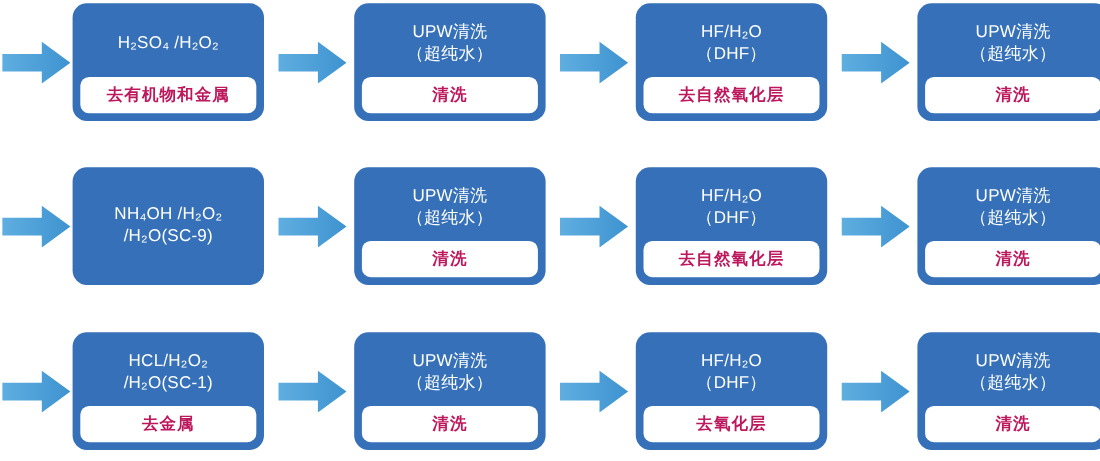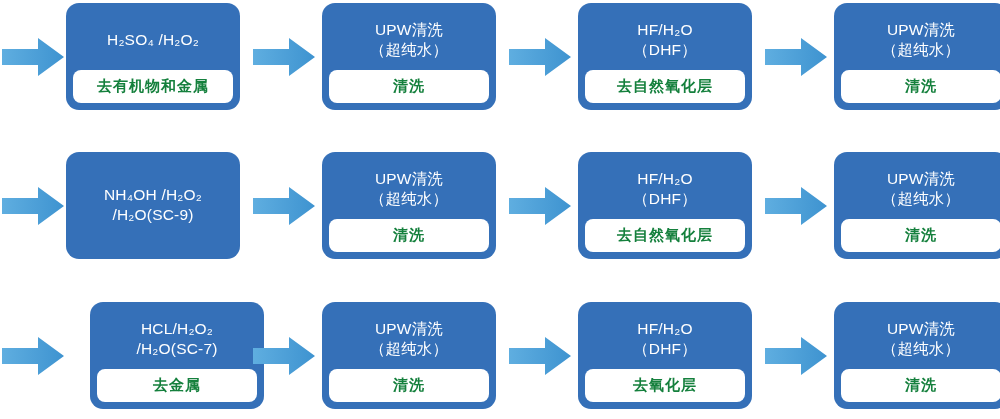--- a/index.html
+++ b/index.html
@@ -64,21 +64,21 @@
     flex-direction: column;
     justify-content: center;
     width: 100%;
   }
   .card-title .ln { display: block; }
   .card-badge {
     width: 100%;
     height: 33px;
     background: #ffffff;
     border-radius: 8px;
-    color: #15803d;
+    color: #be185d;
     font-size: 15px;
     font-weight: bold;
     letter-spacing: 1px;
     display: flex;
     align-items: center;
     justify-content: center;
     box-sizing: border-box;
     flex: 0 0 auto;
   }
 </style>
@@ -214,22 +214,22 @@
         <svg viewBox="0 0 62 38" xmlns="http://www.w3.org/2000/svg">
           <defs>
             <linearGradient id="ag2_0" x1="0" y1="0" x2="1" y2="0">
               <stop offset="0%" stop-color="#5FAEE0"></stop>
               <stop offset="100%" stop-color="#3E93D0"></stop>
             </linearGradient>
           </defs>
           <path d="M0,11 L36,11 L36,0 L62,19 L36,38 L36,27 L0,27 Z" fill="url(#ag2_0)"></path>
         </svg>
       </div>
-      <div class="card" style="left: 66px; margin-left: 24px;">
-        <div class="card-title"><span class="ln">HCL/H₂O₂</span><span class="ln">/H₂O(SC-7)</span></div>
+      <div class="card" style="left: 66px;">
+        <div class="card-title"><span class="ln">HCL/H₂O₂</span><span class="ln">/H₂O(SC-1)</span></div>
         <div class="card-badge">去金属</div>
       </div>
       <div class="arrow" style="left: 253px;">
         <svg viewBox="0 0 62 38" xmlns="http://www.w3.org/2000/svg">
           <defs>
             <linearGradient id="ag2_1" x1="0" y1="0" x2="1" y2="0">
               <stop offset="0%" stop-color="#5FAEE0"></stop>
               <stop offset="100%" stop-color="#3E93D0"></stop>
             </linearGradient>
           </defs>

